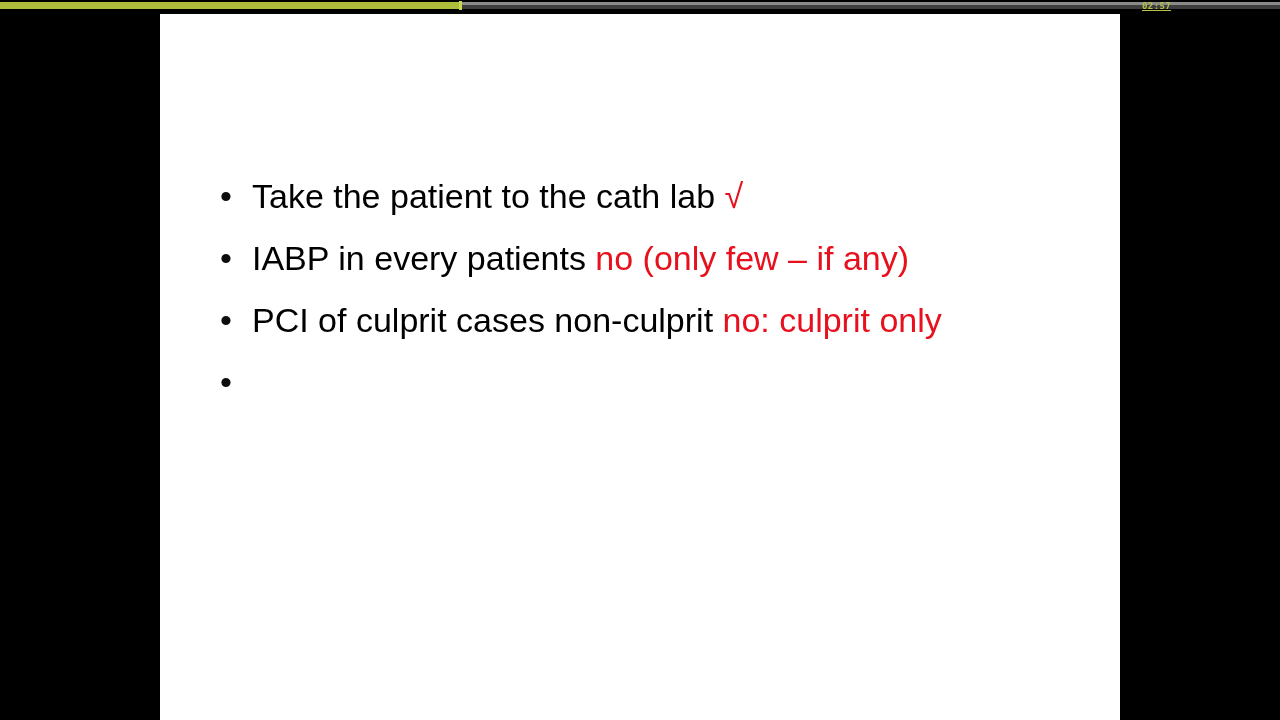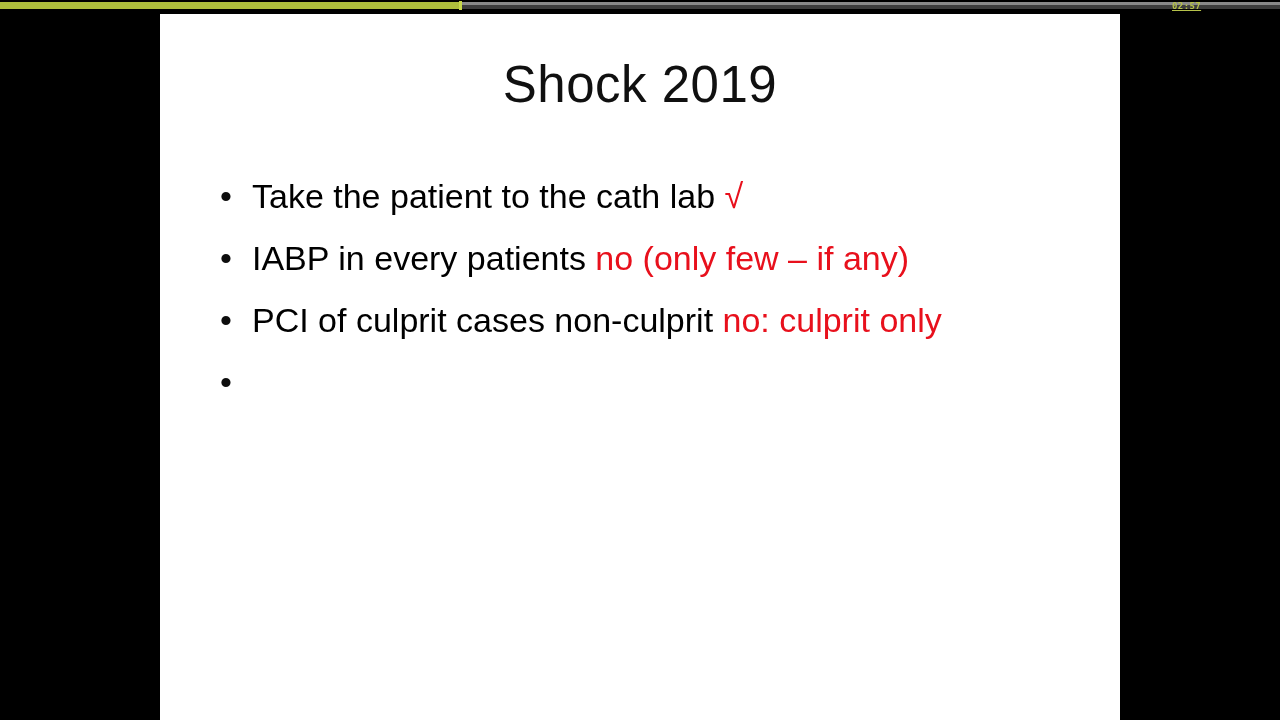--- a/index.html
+++ b/index.html
@@ -68,21 +68,21 @@
 
   .timestamp {
     position: absolute;
     top: 1px;
     font-family: "DejaVu Sans Mono", monospace;
     font-size: 9px;
     font-weight: bold;
     letter-spacing: 0.4px;
     line-height: 11px;
   }
-  #time-elapsed { left: 1172px; color: #b6c24a; text-decoration: underline; }
+  #time-elapsed { left: 1142px; color: #b6c24a; text-decoration: underline; }
   #time-total   { left: 1300px; color: #5a5a5a; margin-left: 9px; }
 
   
   .pillar {
     position: absolute;
     top: 0;
     height: 720px;
     background: #000000;
     z-index: 5;
   }
@@ -150,21 +150,20 @@
 </head>
 <body>
 
 <div id="viewport">
 
   <div class="pillar" id="pillar-left"></div>
   <div class="pillar" id="pillar-right"></div>
 
   <div id="slide">
 
-    <div id="slide-title">Shock 2019</div>
 
     <ul id="bullet-list">
         <li class="bullet-item"><span class="bullet-marker">•</span><span class="seg plain">Take the patient to the cath lab </span><span class="seg emph">√</span></li>
         <li class="bullet-item"><span class="bullet-marker">•</span><span class="seg plain">IABP in every patients </span><span class="seg emph">no (only few – if any)</span></li>
         <li class="bullet-item"><span class="bullet-marker">•</span><span class="seg plain">PCI of culprit cases non-culprit </span><span class="seg emph">no: culprit only</span></li>
         <li class="bullet-item"><span class="bullet-marker">•</span></li>
       </ul>
 
   </div>
 

